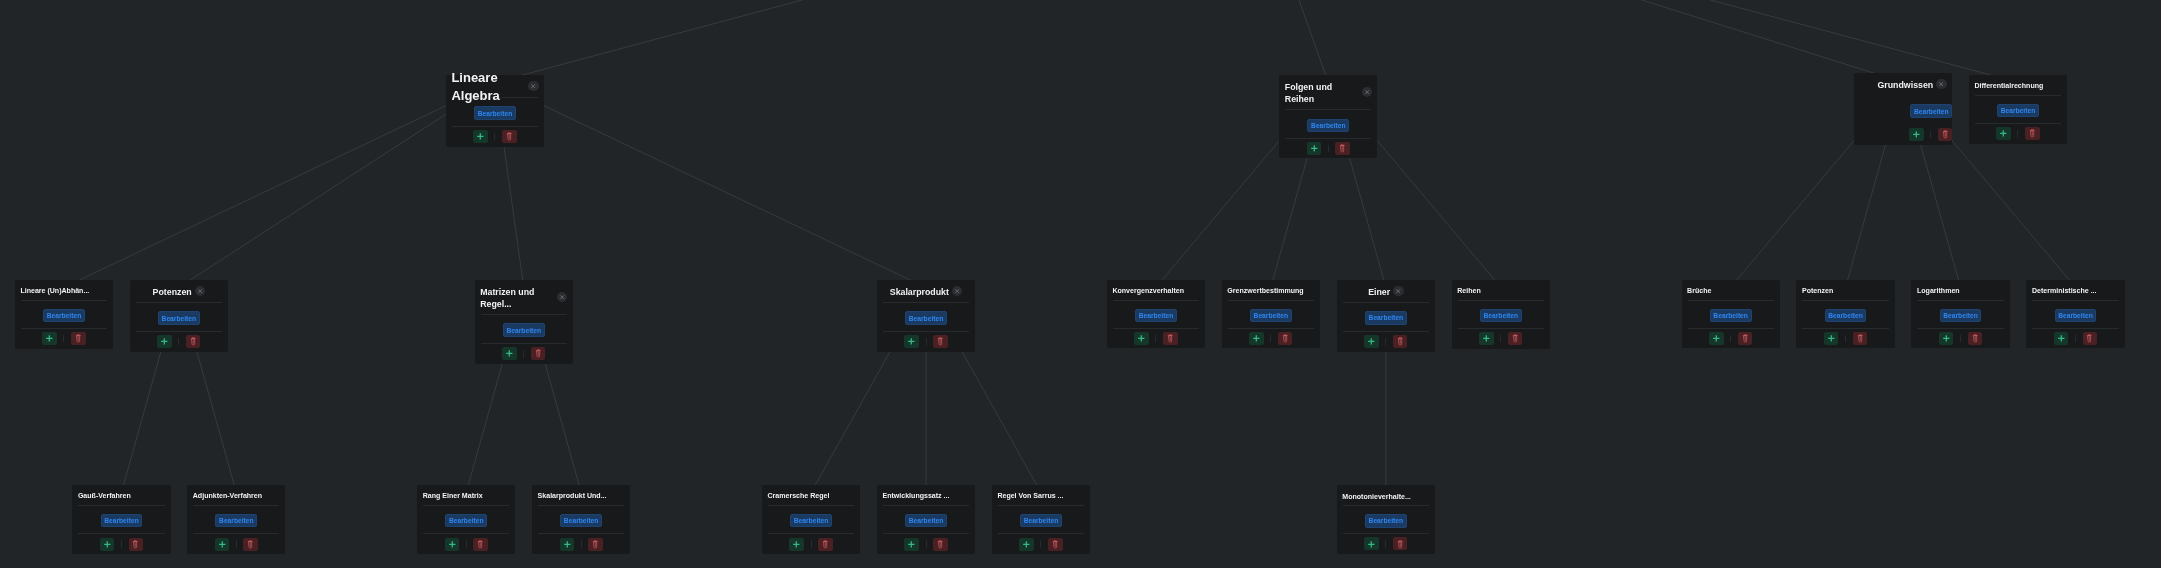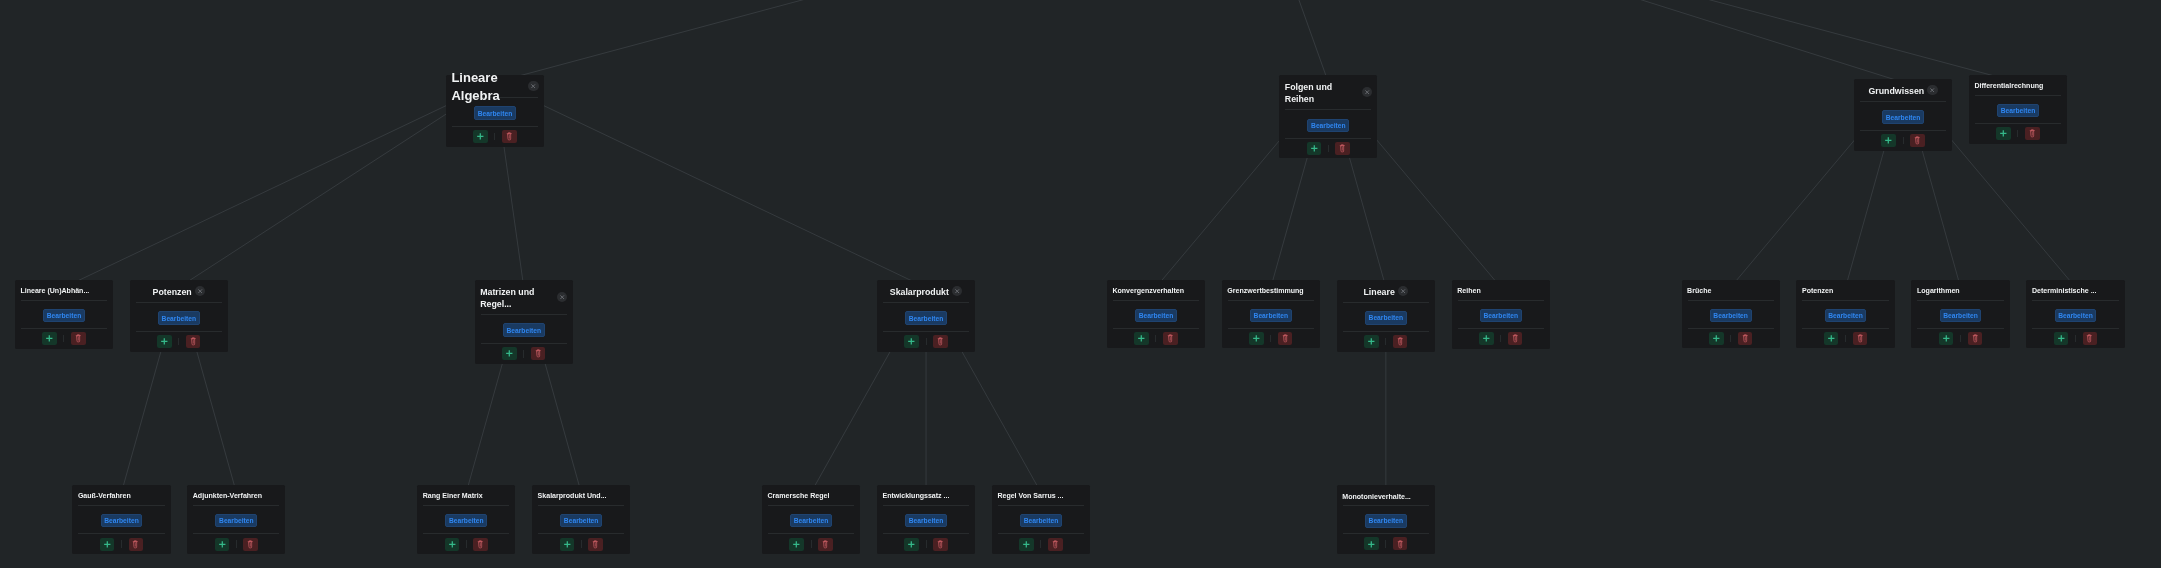--- a/index.html
+++ b/index.html
@@ -137,21 +137,21 @@
             </svg>
      </div>
      <div class="vsep"></div>
      <div class="act red">
        <svg width="12.6" height="12.6" viewBox="0 0 24 24" style="margin:-3.1px">
               <path d="M8.0 6.8 h8.0 M10.2 6.8 v-1.7 h3.6 v1.7 M9.4 7.6 h5.2 v9.6 a1.6 1.6 0 0 1 -1.6 1.6 h-2.0 a1.6 1.6 0 0 1 -1.6 -1.6 z M12 10.4 v5.2" stroke="#d2636a" stroke-width="1.25" fill="none" stroke-linejoin="round" stroke-linecap="round"></path>
             </svg>
      </div>
    </div>
       </div>
-      <div class="node" style="left: 1853.9px; top: 79px; width: 98.3px; height: 71.7px;">
+      <div class="node" style="left: 1853.9px; top: 73px; width: 98.3px; height: 71.7px; align-items: flex-end;">
    <div class="node-title-row has-close" style="height:21.9px">
      <div class="node-title" style="font-size:8.8px">Grundwissen</div>
      <div class="close-btn">
        <svg width="10.4" height="10.4" viewBox="0 0 10.4 10.4">
               <path d="M3.7 3.7 L6.7 6.7 M6.7 3.7 L3.7 6.7" stroke="#6a6d72" stroke-width="0.95" fill="none" stroke-linecap="round"></path>
             </svg>
      </div>
    </div>
    <div class="divider-wrap">
           <div class="divider"></div>
@@ -380,21 +380,21 @@
      <div class="vsep"></div>
      <div class="act red">
        <svg width="12.6" height="12.6" viewBox="0 0 24 24" style="margin:-3.1px">
               <path d="M8.0 6.8 h8.0 M10.2 6.8 v-1.7 h3.6 v1.7 M9.4 7.6 h5.2 v9.6 a1.6 1.6 0 0 1 -1.6 1.6 h-2.0 a1.6 1.6 0 0 1 -1.6 -1.6 z M12 10.4 v5.2" stroke="#d2636a" stroke-width="1.25" fill="none" stroke-linejoin="round" stroke-linecap="round"></path>
             </svg>
      </div>
    </div>
       </div>
       <div class="node" style="left: 1336.7px; top: 279.9px; width: 98.3px; height: 71.8px;">
    <div class="node-title-row has-close" style="height:21.9px">
-     <div class="node-title" style="font-size:8.8px">Lineare</div>
+     <div class="node-title" style="font-size:8.8px">Einer</div>
      <div class="close-btn">
        <svg width="10.4" height="10.4" viewBox="0 0 10.4 10.4">
               <path d="M3.7 3.7 L6.7 6.7 M6.7 3.7 L3.7 6.7" stroke="#6a6d72" stroke-width="0.95" fill="none" stroke-linecap="round"></path>
             </svg>
      </div>
    </div>
    <div class="divider-wrap">
           <div class="divider"></div>
         </div>
    <div class="edit-row" style="height:28.9px">

